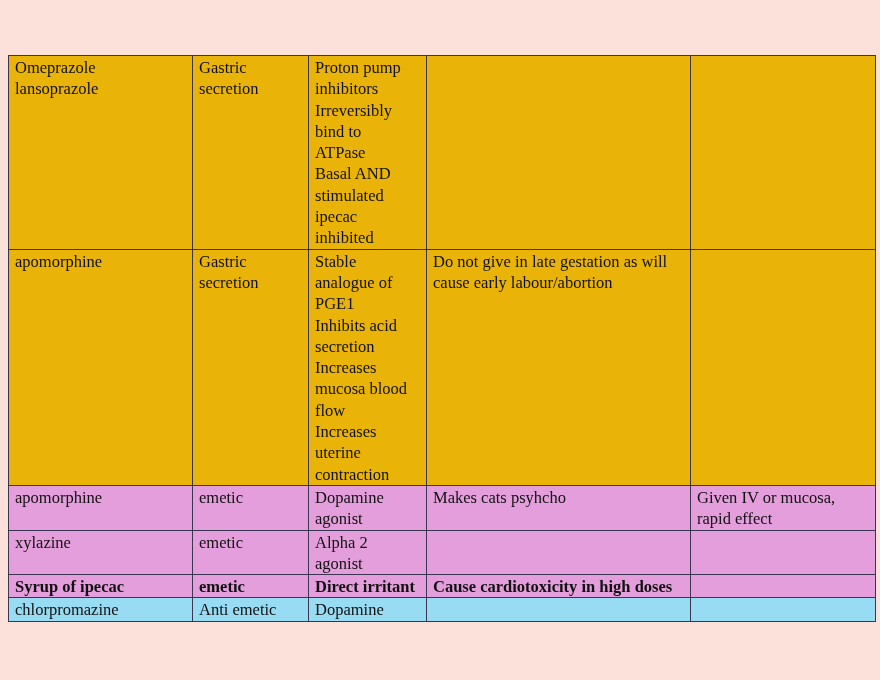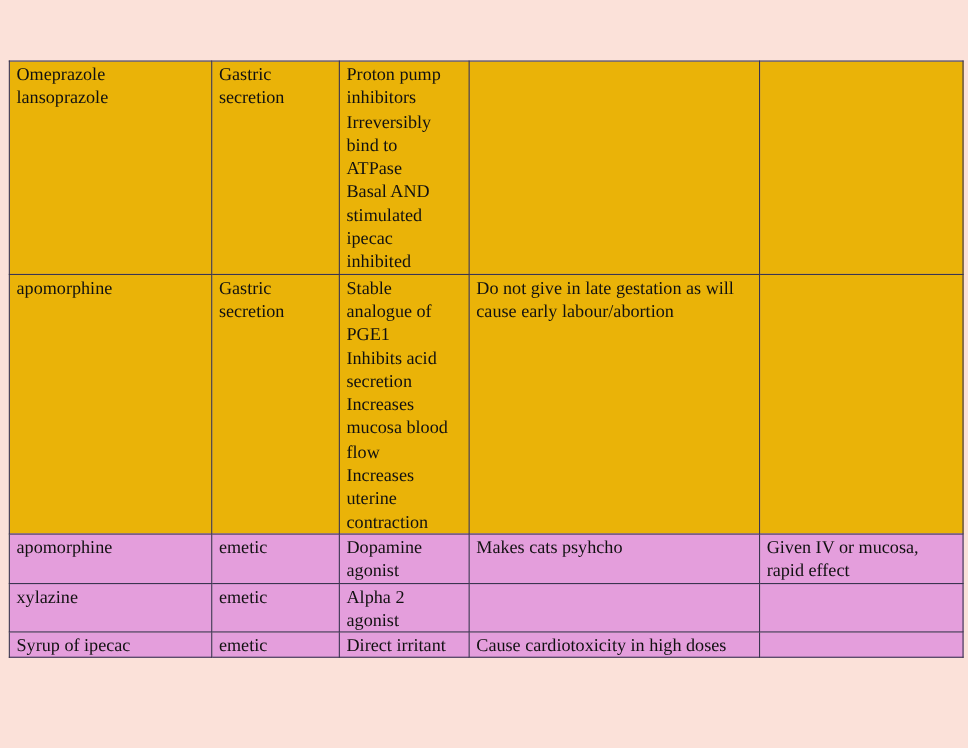--- a/index.html
+++ b/index.html
@@ -92,27 +92,40 @@
         <td>
           <span class="line">emetic</span>
         </td>
         <td>
           <span class="line">Alpha 2</span>
           <span class="line">agonist</span>
         </td>
         <td></td>
         <td></td>
       </tr>
-      <tr class="mag" style="height: 22px;">
+      <tr class="mag" style="height: 22px; font-weight: bold;">
         <td>
           <span class="line">Syrup of ipecac</span>
         </td>
         <td>
           <span class="line">emetic</span>
         </td>
         <td>
           <span class="line">Direct irritant</span>
         </td>
         <td>Cause cardiotoxicity in high doses</td>
         <td></td>
       </tr>
+      <tr class="cyan" style="height: 22px;">
+        <td>
+          <span class="line">chlorpromazine</span>
+        </td>
+        <td>
+          <span class="line">Anti emetic</span>
+        </td>
+        <td>
+          <span class="line">Dopamine</span>
+        </td>
+        <td></td>
+        <td></td>
+      </tr>
     </tbody>
 </table>
 
 </body></html>

